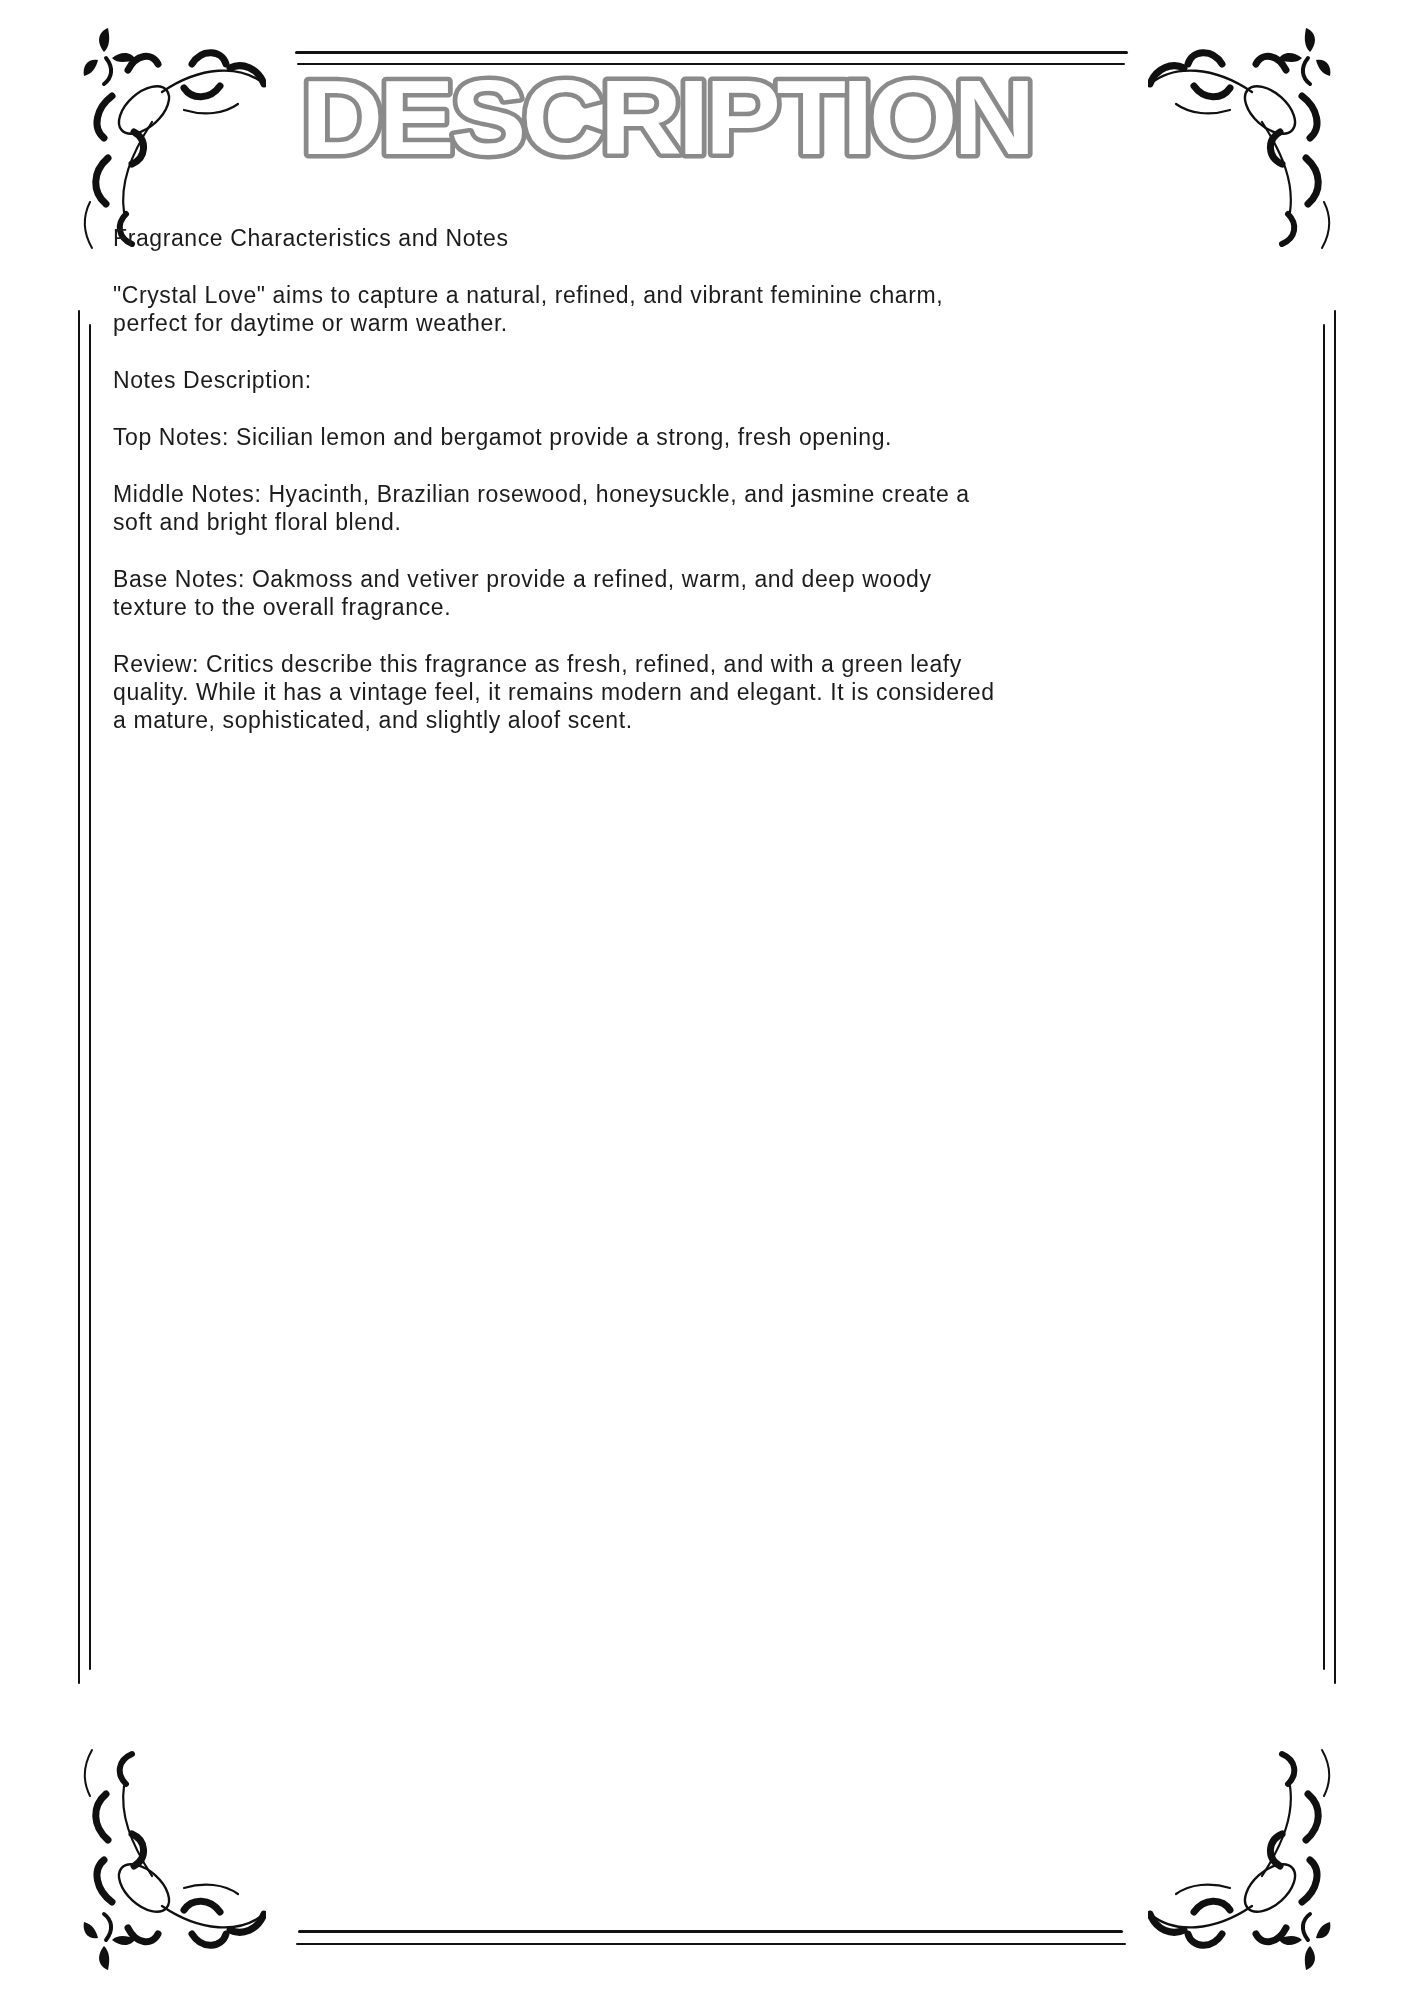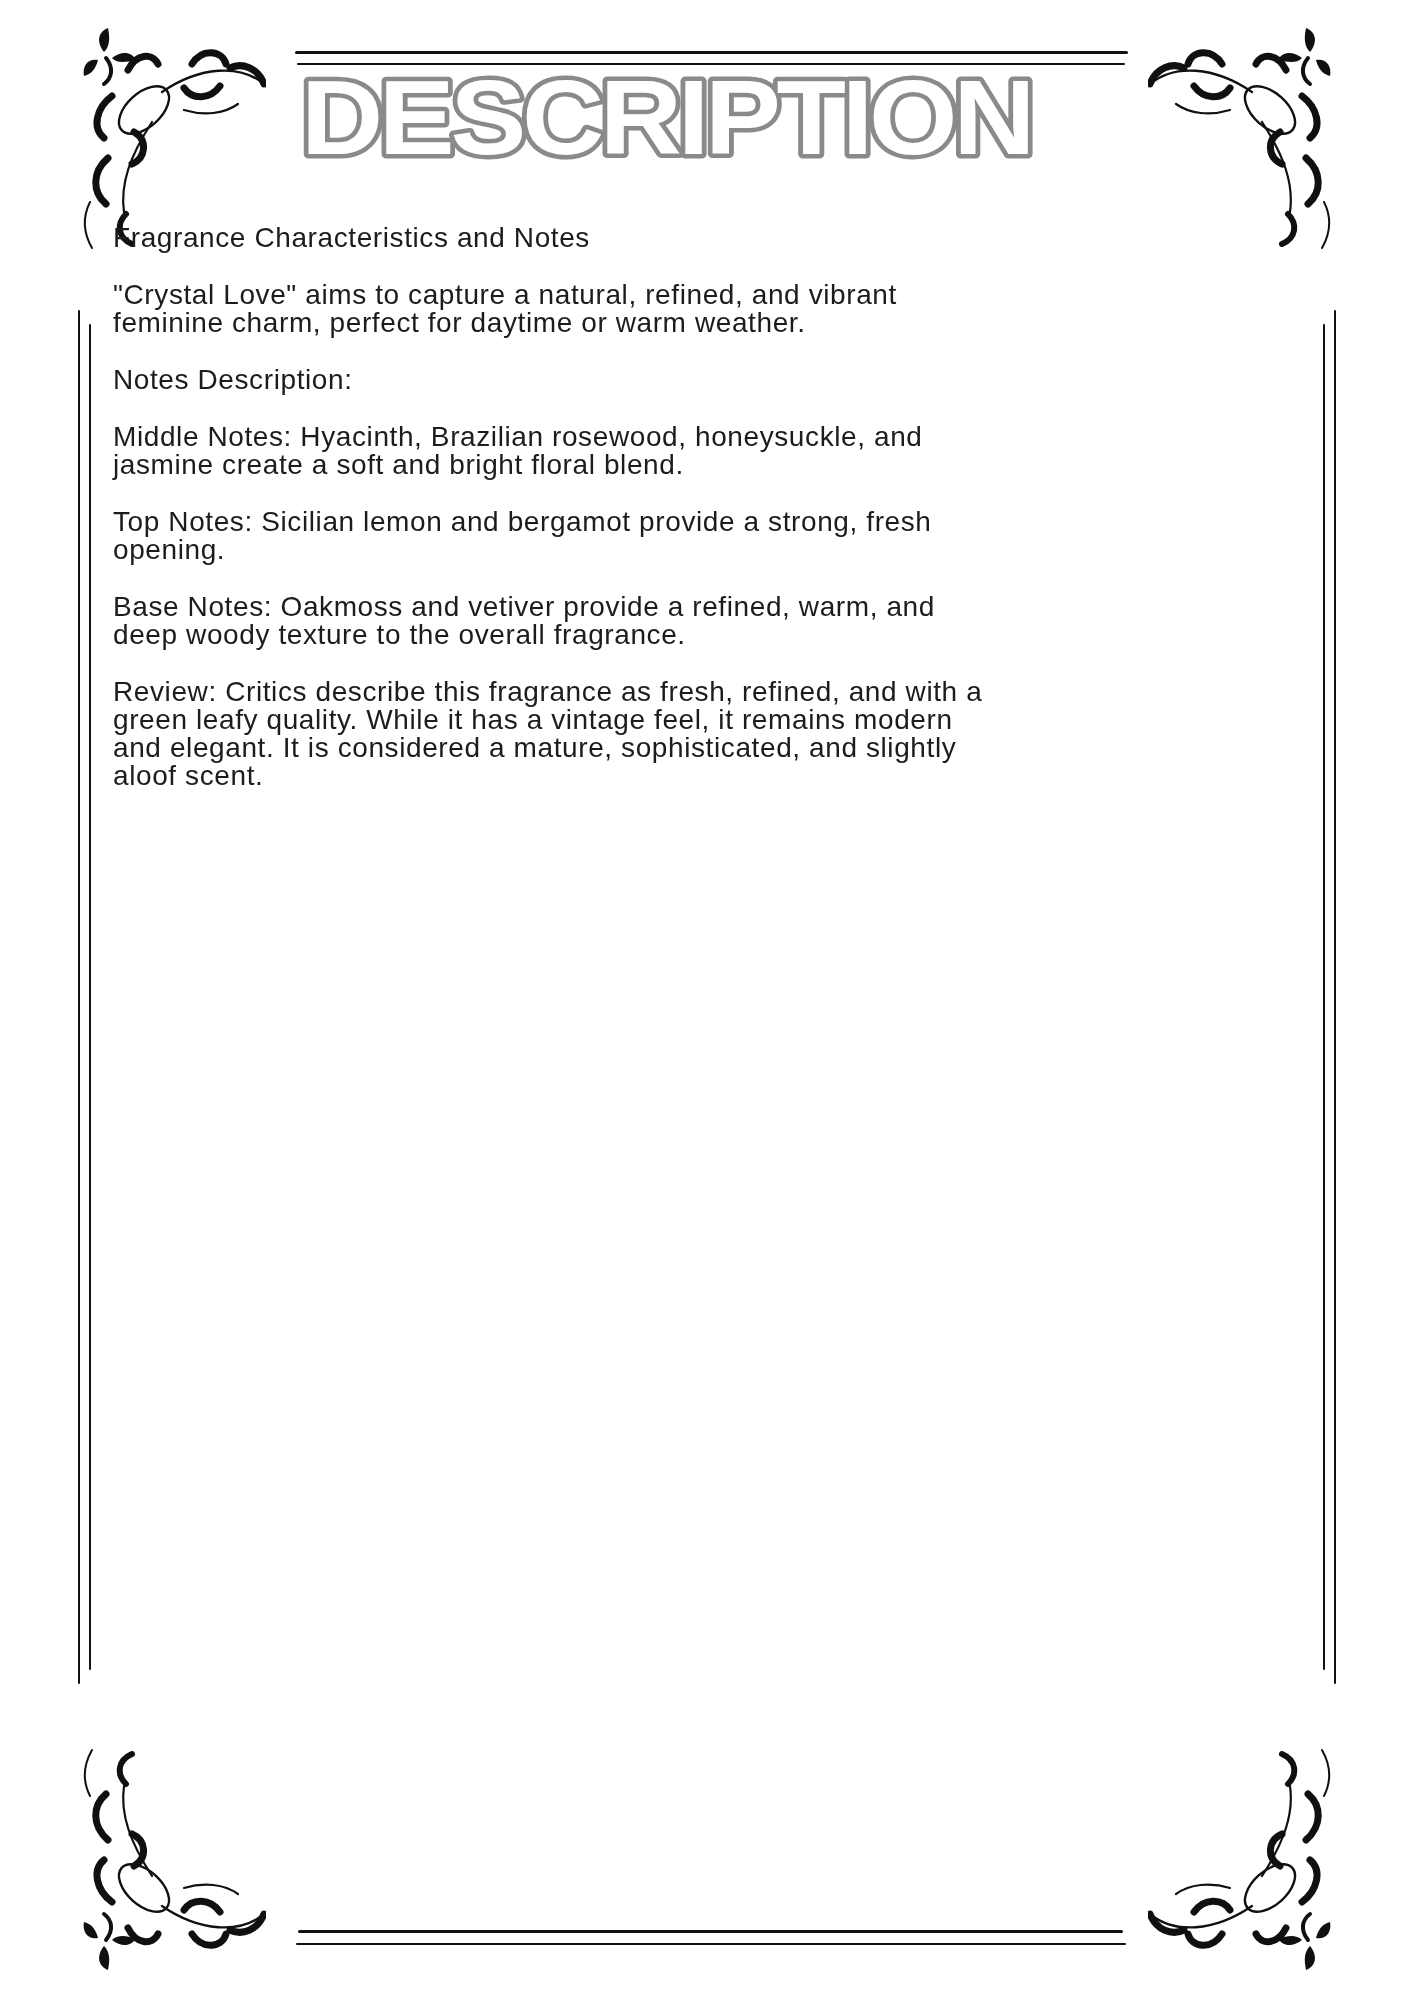--- a/index.html
+++ b/index.html
@@ -47,21 +47,21 @@
     font-family: "Liberation Sans", sans-serif;
     font-weight: 700;
   }
 
   
   .content {
     position: absolute;
     left: 113px; top: 224px;
     width: 892px;
     color: #1c1c1c;
-    font-size: 28px;
+    font-size: 23px;
     line-height: 28px;
     letter-spacing: 0.6px;
     font-weight: 400;
   }
   .content p { margin: 0 0 29px 0; }
 </style>
 </head>
 <body>
 
 <div class="page">
@@ -174,19 +174,19 @@
   <div class="title-wrap">
     <svg viewBox="0 0 812 125">
       <text x="406" y="96" text-anchor="middle" font-size="106" letter-spacing="-4" textLength="730" lengthAdjust="spacingAndGlyphs" fill="#ffffff" stroke-width="9" paint-order="stroke" stroke-linejoin="round" stroke="#8a8a8a">DESCRIPTION</text>
     </svg>
   </div>
 
   <div class="content">
     <p>Fragrance Characteristics and Notes</p>
     <p>"Crystal Love" aims to capture a natural, refined, and vibrant feminine charm, perfect for daytime or warm weather.</p>
     <p>Notes Description:</p>
+    <p>Top Notes: Sicilian lemon and bergamot provide a strong, fresh opening.</p>
     <p>Middle Notes: Hyacinth, Brazilian rosewood, honeysuckle, and jasmine create a soft and bright floral blend.</p>
-    <p>Top Notes: Sicilian lemon and bergamot provide a strong, fresh opening.</p>
     <p>Base Notes: Oakmoss and vetiver provide a refined, warm, and deep woody texture to the overall fragrance.</p>
     <p>Review: Critics describe this fragrance as fresh, refined, and with a green leafy quality. While it has a vintage feel, it remains modern and elegant. It is considered a mature, sophisticated, and slightly aloof scent.</p>
   </div>
 
 </div>
 
 </body></html>

